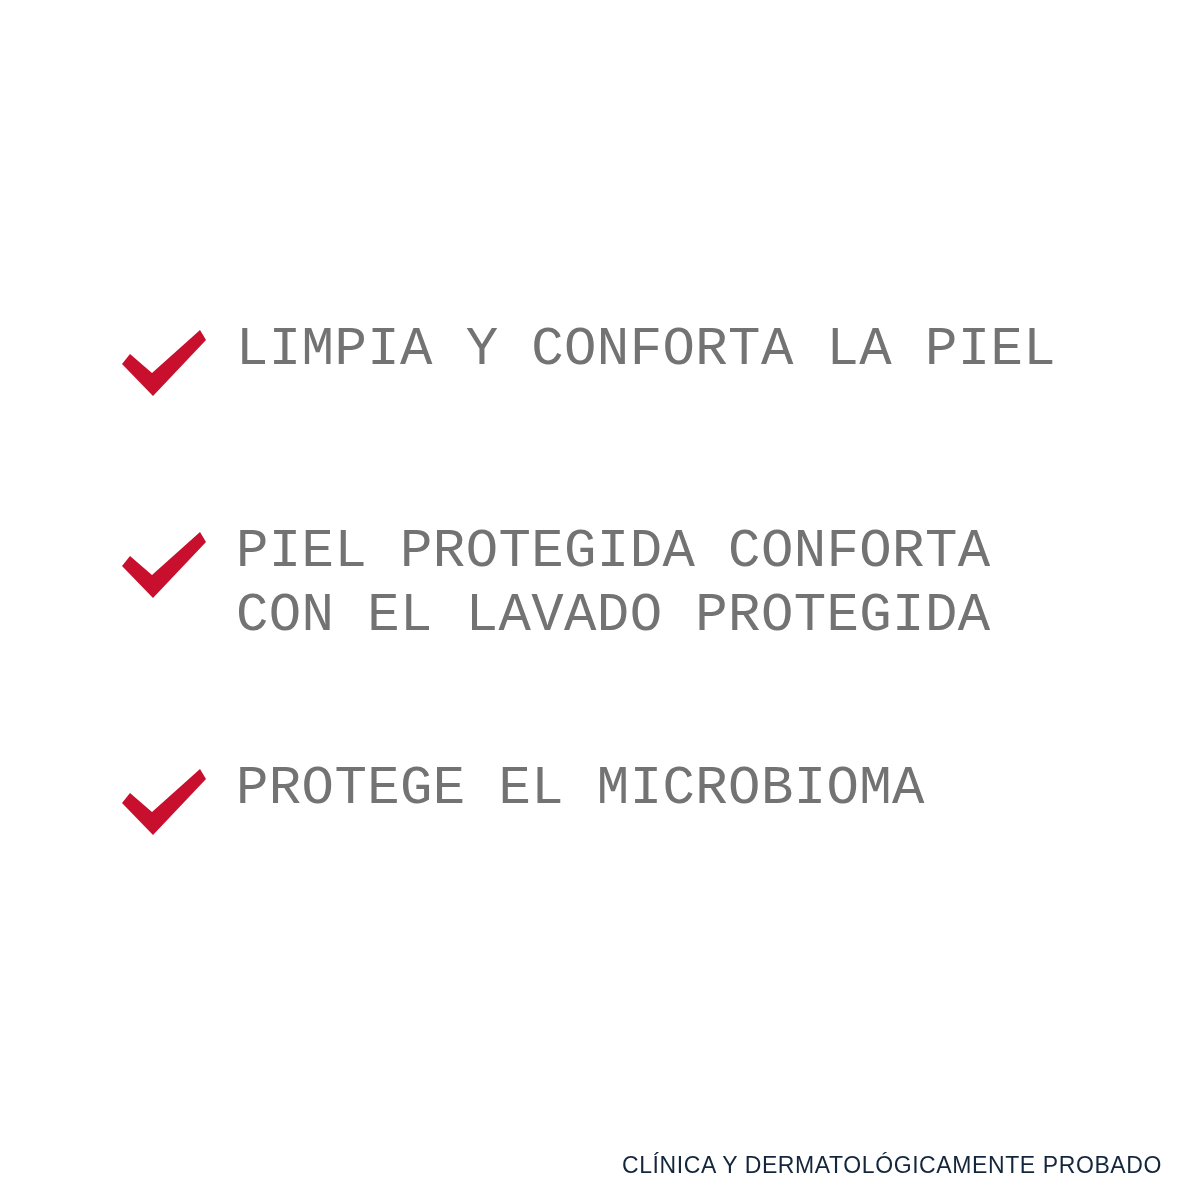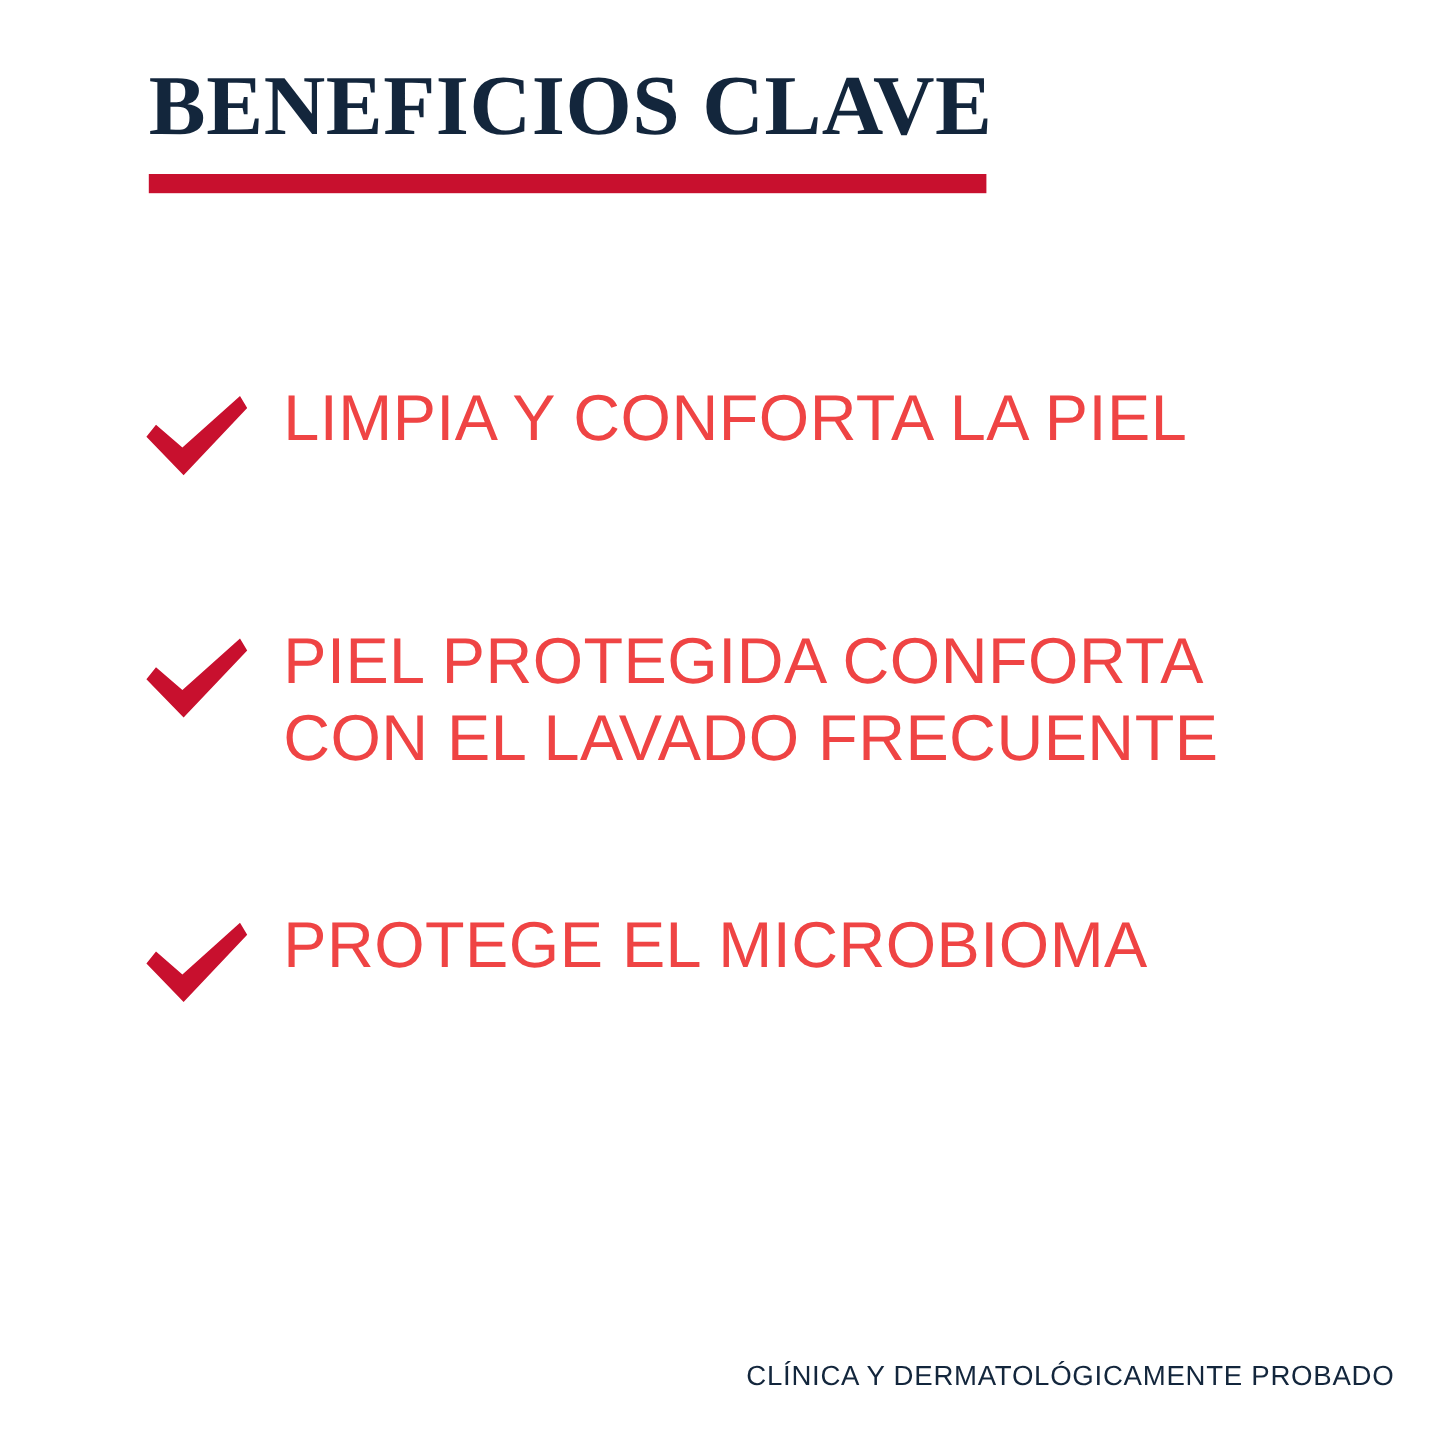--- a/index.html
+++ b/index.html
@@ -66,63 +66,59 @@
     justify-content: flex-start;
     align-items: flex-start;
     padding-top: 10px;
   }
   .check-icon {
     display: block;
     width: 92px;
     height: 74px;
   }
   .benefit-text {
-    font-family: Liberation Sans, sans-serif;
+    font-family: Liberation Mono, monospace;
     font-weight: normal;
     font-size: 54px;
     line-height: 1.18;
     letter-spacing: 0.4px;
-    color: #ef4444;
+    color: #737373;
     margin: 0;
     padding-top: 0;
   }
   .benefit-text .line {
     display: block;
     white-space: nowrap;
   }
 
   
   .row-1 { margin-bottom: 118px; }
   .row-2 { margin-bottom: 110px; }
 
   
   .footer {
     position: absolute;
     right: 38px;
-    bottom: 40px;
+    bottom: 21px;
     text-align: right;
   }
   .footer-text {
     font-family: "Liberation Sans", sans-serif;
     font-size: 23px;
     letter-spacing: 0.6px;
     color: #13263c;
     margin: 0;
     white-space: nowrap;
   }
 </style>
 </head>
 <body>
 
 <div class="page">
 
-  <div class="header">
-    <h1 class="header-title">BENEFICIOS CLAVE</h1>
-    <div class="header-rule"></div>
-  </div>
 
   <div class="benefits">
 
     <div class="benefit-row row-1">
       <div class="check-wrap">
         <svg class="check-icon" viewBox="0 0 92 74" aria-hidden="true">
           <path d="M4 36 L12 26 L34 45 L82 2 L88 12 L35 68 Z" fill="#C8102E"></path>
         </svg>
       </div>
       <p class="benefit-text">
@@ -131,21 +127,21 @@
     </div>
 
     <div class="benefit-row row-2">
       <div class="check-wrap">
         <svg class="check-icon" viewBox="0 0 92 74" aria-hidden="true">
           <path d="M4 36 L12 26 L34 45 L82 2 L88 12 L35 68 Z" fill="#C8102E"></path>
         </svg>
       </div>
       <p class="benefit-text">
         <span class="line">PIEL PROTEGIDA CONFORTA</span>
-        <span class="line">CON EL LAVADO FRECUENTE</span>
+        <span class="line">CON EL LAVADO PROTEGIDA</span>
       </p>
     </div>
 
     <div class="benefit-row">
       <div class="check-wrap">
         <svg class="check-icon" viewBox="0 0 92 74" aria-hidden="true">
           <path d="M4 36 L12 26 L34 45 L82 2 L88 12 L35 68 Z" fill="#C8102E"></path>
         </svg>
       </div>
       <p class="benefit-text">

